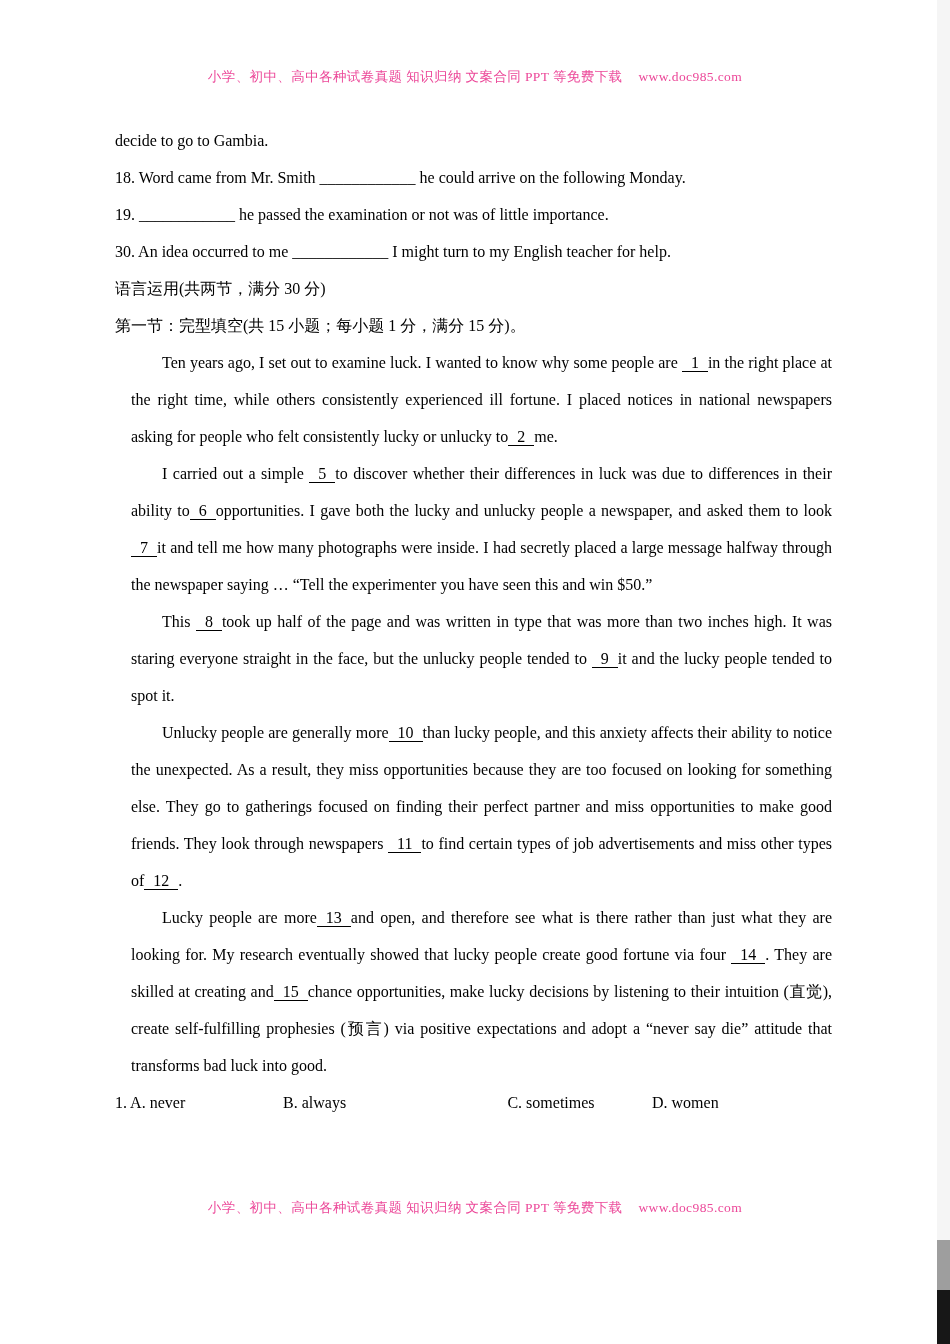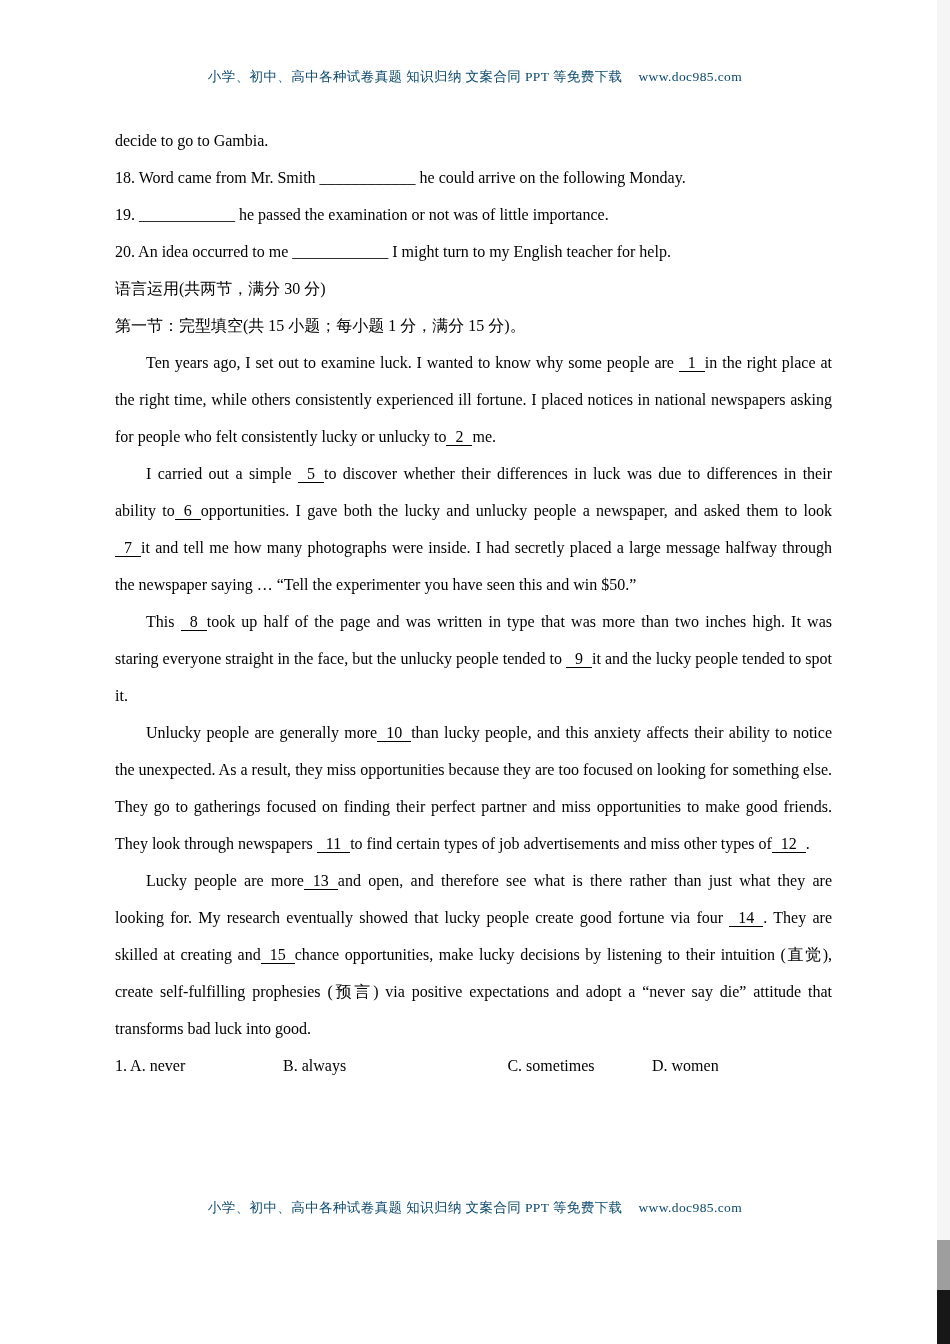--- a/index.html
+++ b/index.html
@@ -15,36 +15,36 @@
     position:relative;
     width:950px; height:1344px;
     background:#ffffff;
     overflow:hidden;
   }
   .watermark {
     position:absolute;
     left:0; width:100%;
     text-align:center;
     font-size:13.5px;
-    color:#0c4a6e;
+    color:#ec4899;
     letter-spacing:0.4px;
     white-space:nowrap;
   }
   .watermark.top { top:68px; }
   .watermark.bottom { top:1199px; }
   .watermark .url { margin-left:16px; }
   .doc {
     position:absolute;
     left:115px; top:122px;
     width:717px;
     font-size:16px;
     line-height:37px;
   }
   .block { text-align:left; }
-  .block.justify { text-align:justify; }
+  .block.justify { text-align:justify;margin-left:16px; }
   .block.indent { text-indent:31px; }
   .blank {
     border-bottom:1px solid #000;
     padding:0 9px;
     white-space:nowrap;
   }
   .opt { display:inline-block; }
   .opt:nth-child(1) { width:168px; }
   .opt:nth-child(2) { width:167px; }
   .opt:nth-child(3) { width:202px;text-align:center; }
@@ -70,21 +70,21 @@
 <div class="page">
 
   <div class="watermark top">
     <span>小学、初中、高中各种试卷真题 知识归纳 文案合同 PPT 等免费下载</span><span class="url">www.doc985.com</span>
   </div>
 
   <div class="doc">
       <div class="block"><span>decide to go to Gambia.</span></div>
       <div class="block"><span>18. Word came from Mr. Smith ____________ he could arrive on the following Monday.</span></div>
       <div class="block"><span>19. ____________ he passed the examination or not was of little importance.</span></div>
-      <div class="block"><span>20. An idea occurred to me ____________ I might turn to my English teacher for help.</span></div>
+      <div class="block"><span>30. An idea occurred to me ____________ I might turn to my English teacher for help.</span></div>
       <div class="block"><span>语言运用(共两节，满分 30 分)</span></div>
       <div class="block"><span>第一节：完型填空(共 15 小题；每小题 1 分，满分 15 分)。</span></div>
       <div class="block indent justify"><span>Ten years ago, I set out to examine luck. I wanted to know why some people are </span><span class="blank">1</span><span>in the right place at the right time, while others consistently experienced ill fortune. I placed notices in national newspapers asking for people who felt consistently lucky or unlucky to</span><span class="blank">2</span><span>me.</span></div>
       <div class="block indent justify"><span>I carried out a simple </span><span class="blank">5</span><span>to discover whether their differences in luck was due to differences in their ability to</span><span class="blank">6</span><span>opportunities. I gave both the lucky and unlucky people a newspaper, and asked them to look </span><span class="blank">7</span><span>it and tell me how many photographs were inside. I had secretly placed a large message halfway through the newspaper saying … “Tell the experimenter you have seen this and win $50.”</span></div>
       <div class="block indent justify"><span>This </span><span class="blank">8</span><span>took up half of the page and was written in type that was more than two inches high. It was staring everyone straight in the face, but the unlucky people tended to </span><span class="blank">9</span><span>it and the lucky people tended to spot it.</span></div>
       <div class="block indent justify"><span>Unlucky people are generally more</span><span class="blank">10</span><span>than lucky people, and this anxiety affects their ability to notice the unexpected. As a result, they miss opportunities because they are too  focused on looking for something else. They go to gatherings focused on finding their perfect partner and miss opportunities to make good friends. They look through newspapers </span><span class="blank">11</span><span>to find certain types of job advertisements and miss other types of</span><span class="blank">12</span><span>.</span></div>
       <div class="block indent justify"><span>Lucky people are more</span><span class="blank">13</span><span>and open, and therefore see what is there rather than just what they are looking for. My research eventually showed that lucky people create good fortune via four </span><span class="blank">14</span><span>. They are skilled at creating and</span><span class="blank">15</span><span>chance opportunities, make lucky decisions by listening to their intuition (直觉), create self-fulfilling prophesies (预言) via positive expectations and adopt a “never say die” attitude that transforms bad luck into good.</span></div>
       <div class="block"><span class="opt">1. A. never</span><span class="opt">B. always</span><span class="opt">C. sometimes</span><span class="opt">D. women</span></div>
     </div>
 

